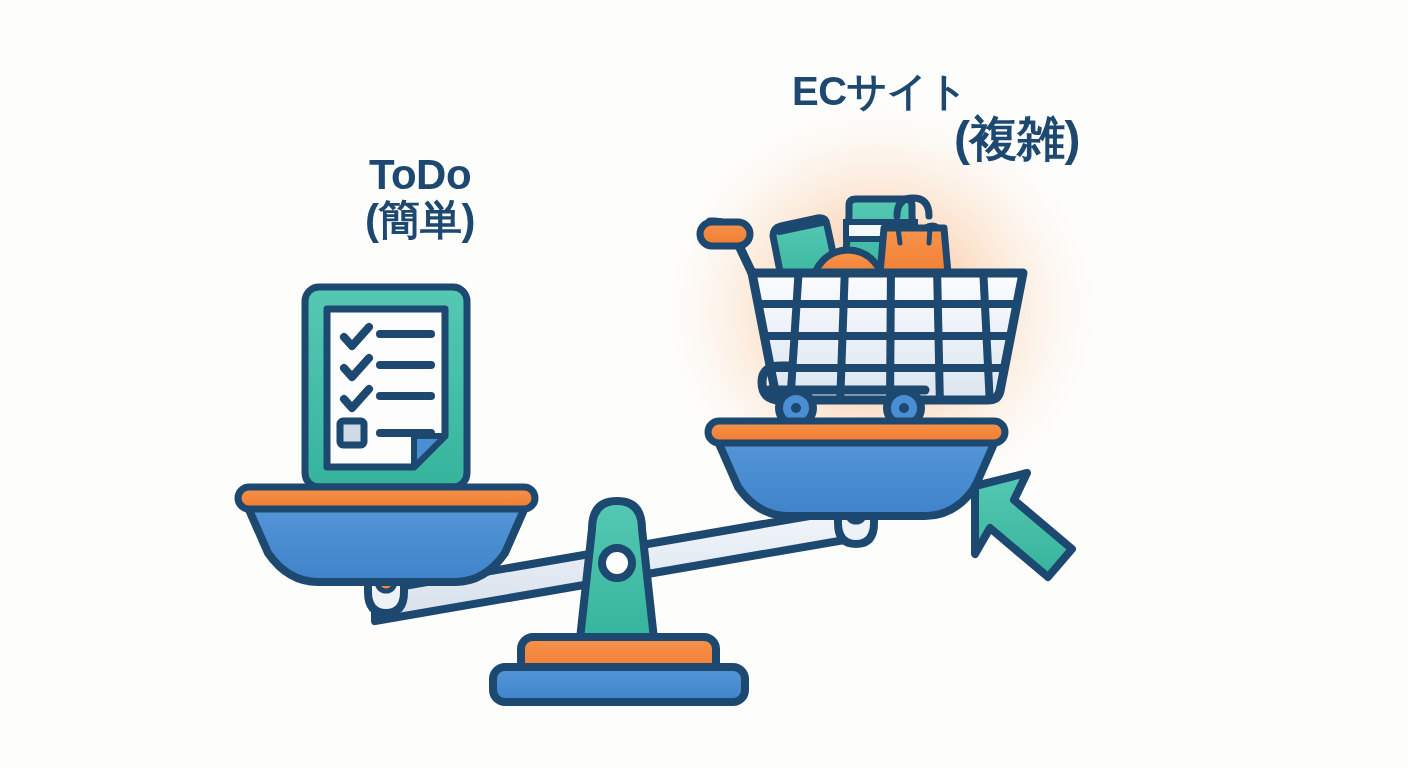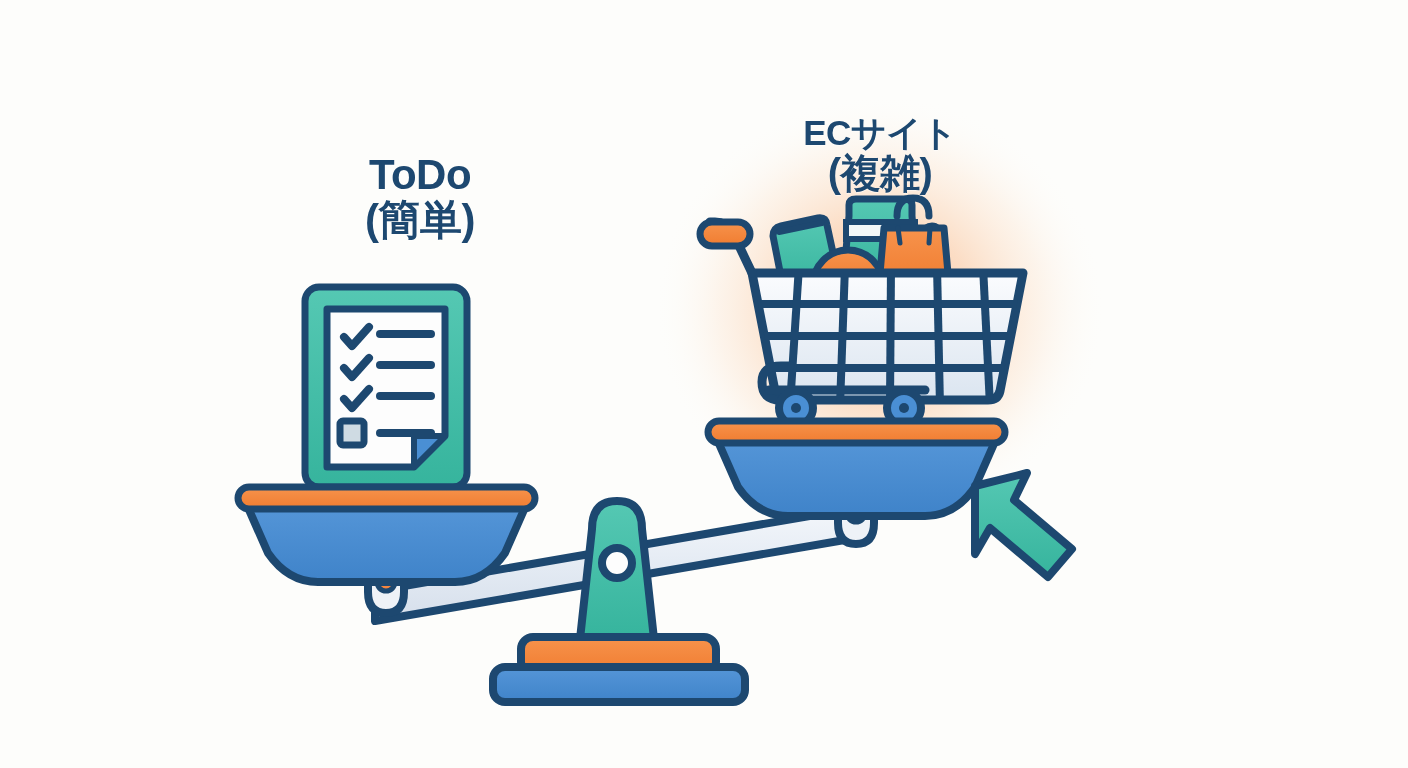--- a/index.html
+++ b/index.html
@@ -37,22 +37,22 @@
     width: 360px;
   }
   #label-todo .main { font-size: 42px; }
   #label-todo .sub  { font-size: 42px; }
 
   #label-ec {
     left: 680px;
     top: 70px;
     width: 400px;
   }
-  #label-ec .main { font-size: 35px; margin-top: 44px; }
-  #label-ec .sub  { font-size: 40px; }
+  #label-ec .main { font-size: 40px; }
+  #label-ec .sub  { font-size: 48px; text-align: right; }
 
   #label-callout {
     left: 935px;
     top: 600px;
     width: 440px;
     font-size: 40px;
     text-align: left;
   }
 </style>
 </head>

